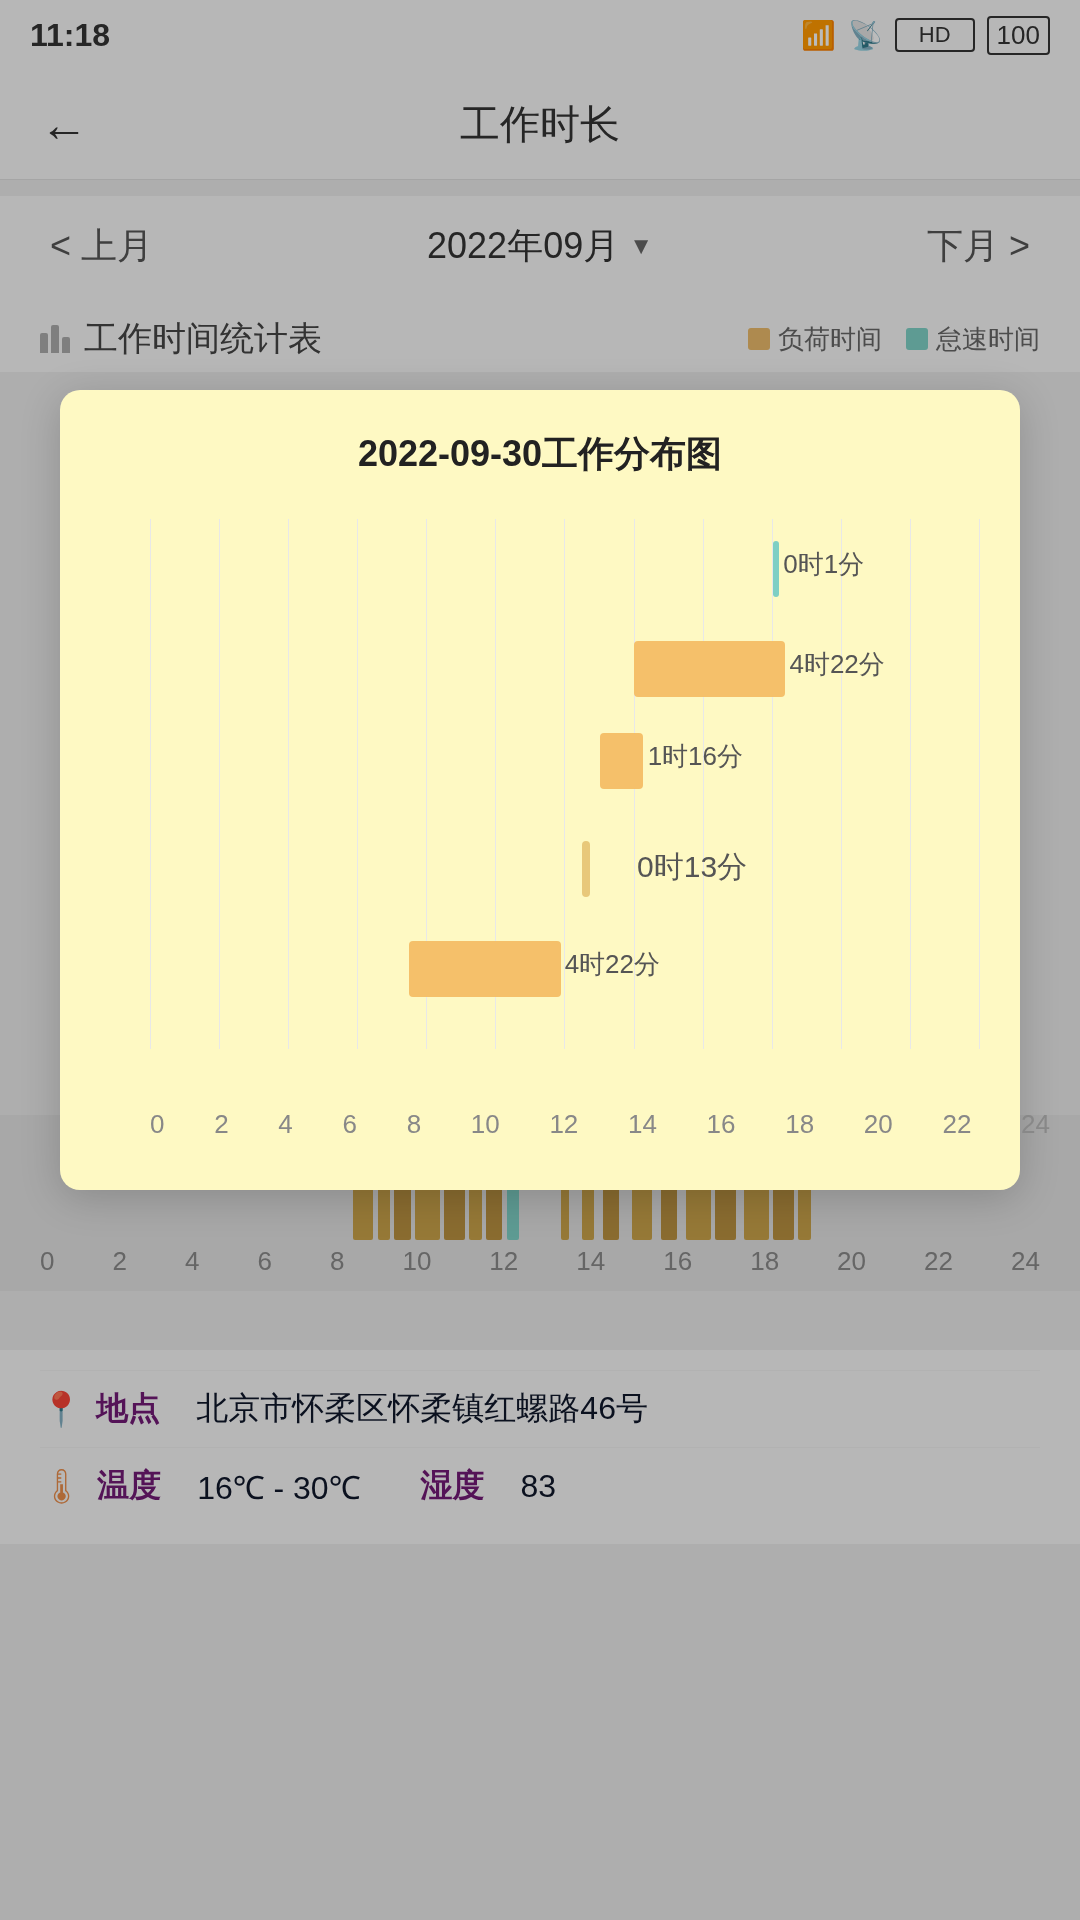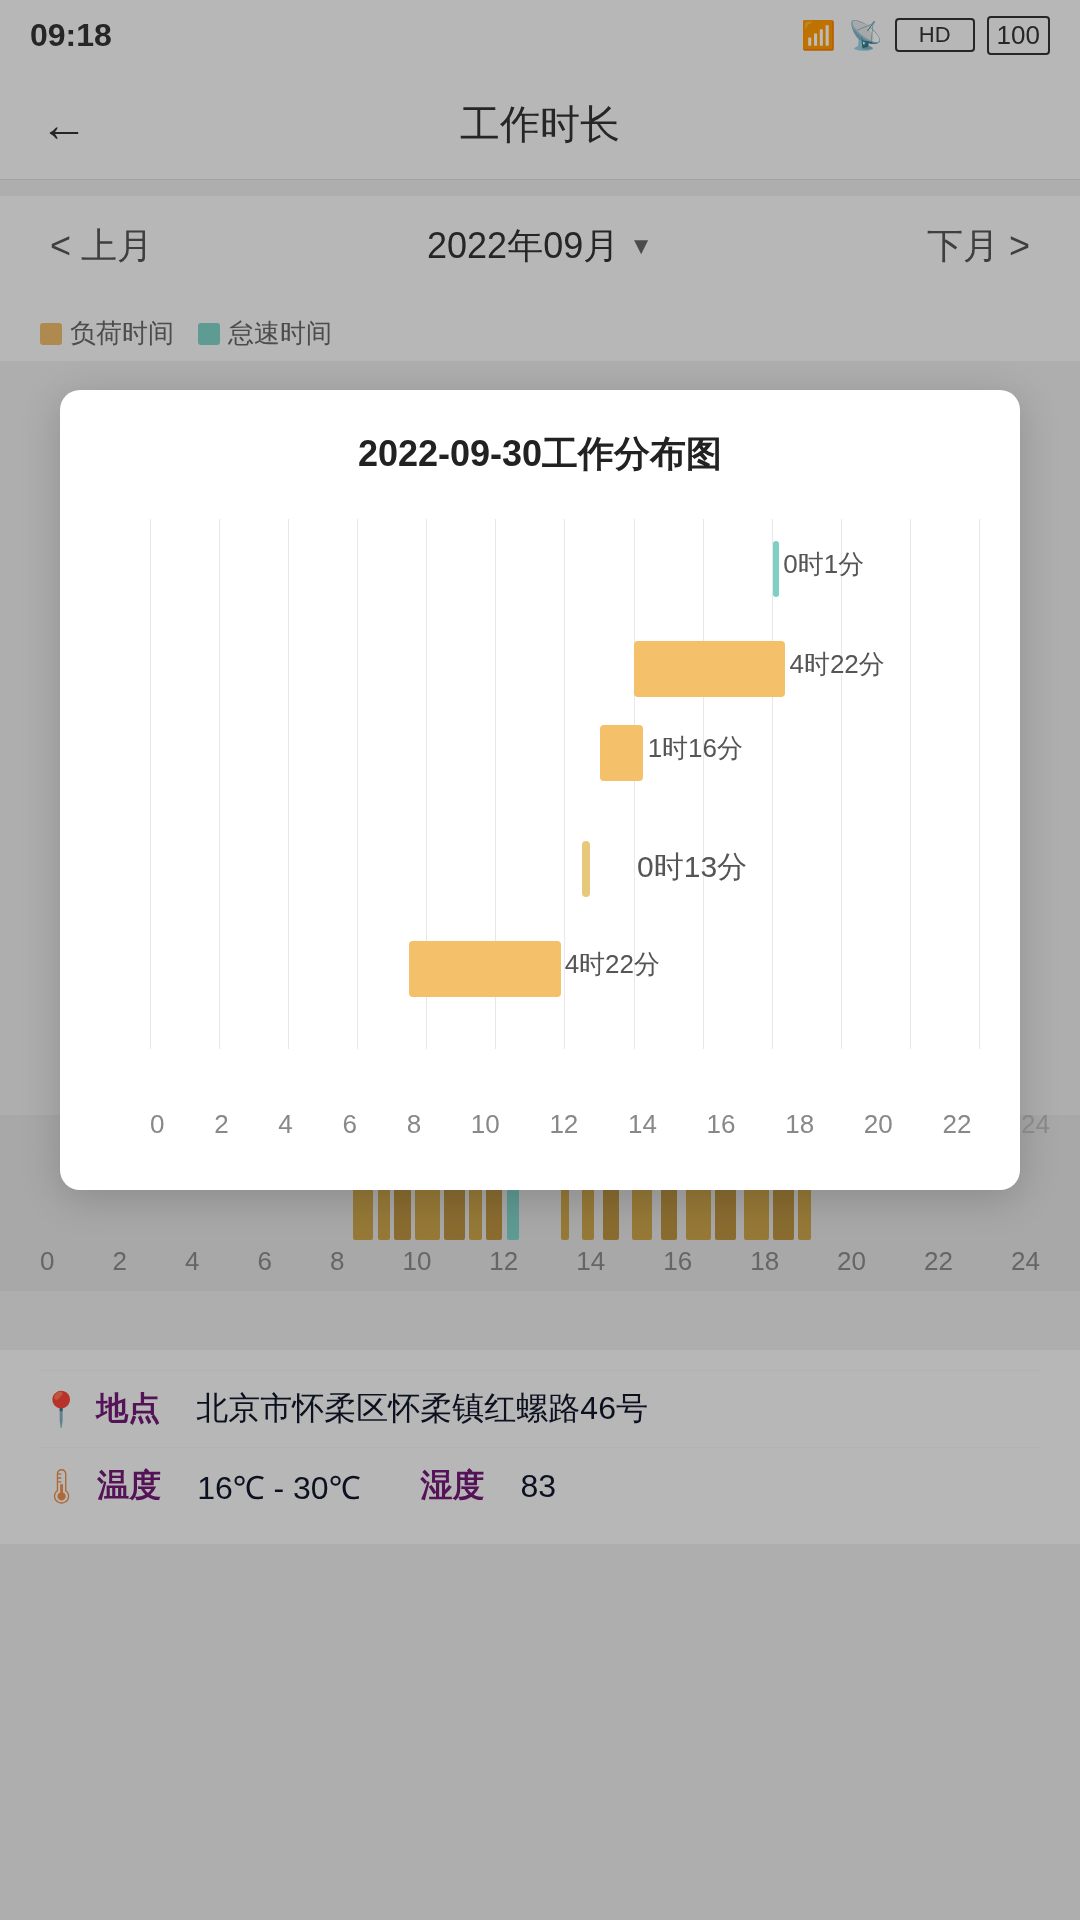--- a/index.html
+++ b/index.html
@@ -147,21 +147,21 @@
       background: rgba(0,0,0,0.25);
       z-index: 10;
     }
 
     
     .modal-card {
       position: absolute;
       top: 390px;
       left: 60px;
       right: 60px;
-      background: #ffffff;
+      background: #fef9c3;
       border-radius: 20px;
       z-index: 20;
       padding: 40px 30px 40px 30px;
       box-shadow: 0 8px 40px rgba(0,0,0,0.18);
     }
     .modal-title {
       text-align: center;
       font-size: 36px;
       font-weight: 700;
       color: #222;
@@ -279,21 +279,21 @@
       margin-right: 20px;
     }
     .info-value {
       color: #0f172a;
     }
   </style>
 </head>
 <body>
 
 <div class="status-bar">
-  <span class="status-left">09:18</span>
+  <span class="status-left">11:18</span>
   <div class="status-right">
     <span>📶</span>
     <span>📡</span>
     <span style="font-size:22px;border:2px solid #333;padding:2px 22px;border-radius:4px;">HD</span>
     <span style="font-size:26px;border:2px solid #333;padding:2px 8px;border-radius:4px;">100</span>
   </div>
 </div>
 
 <div class="nav-bar">
   <span class="nav-back">←</span>
@@ -303,20 +303,28 @@
 <div class="month-selector">
   <span class="month-nav-btn">&lt; 上月</span>
   <div class="month-label">
     <span>2022年09月</span>
     <span class="month-dropdown-arrow">▼</span>
   </div>
   <span class="month-nav-btn">下月 &gt;</span>
 </div>
 
 <div class="section-header">
+  <div class="section-title-area">
+    <div class="bar-chart-icon">
+      <span style="height:20px;"></span>
+      <span style="height:28px;"></span>
+      <span style="height:16px;"></span>
+    </div>
+    <span class="section-title">工作时间统计表</span>
+  </div>
   <div class="legend-area">
     <div class="legend-item">
       <div class="legend-dot" style="background:#e8b96a;"></div>
       <span>负荷时间</span>
     </div>
     <div class="legend-item">
       <div class="legend-dot" style="background:#7ecfc4;"></div>
       <span>怠速时间</span>
     </div>
   </div>
@@ -345,21 +353,21 @@
           <div class="grid-line" style="width: 1px; height: 100%; background: rgb(232, 232, 232);"></div>
         </div>
         <div class="bar-row" style="position: absolute; left: 60px; right: 10px; height: 100px; top: 0px;">
           <div class="bar-fill" style="left: 75%; width: 0.8%; height: 56px; top: 22px; background: rgb(126, 207, 196); border-radius: 4px; position: absolute;"></div>
           <div class="bar-label" style="left: 76.3%; top: 28px; position: absolute; font-size: 26px; color: rgb(85, 85, 85); white-space: nowrap;">0时1分</div>
         </div>
         <div class="bar-row" style="position: absolute; left: 60px; right: 10px; height: 100px; top: 100px;">
           <div class="bar-fill" style="left: 58.3333%; width: 18.2083%; height: 56px; top: 22px; background: rgb(245, 192, 106); border-radius: 4px; position: absolute;"></div>
           <div class="bar-label" style="left: 77.0417%; top: 28px; position: absolute; font-size: 26px; color: rgb(85, 85, 85); white-space: nowrap;">4时22分</div>
         </div>
-        <div class="bar-row" style="position: absolute; left: 60px; right: 10px; height: 100px; top: 184px;">
+        <div class="bar-row" style="position: absolute; left: 60px; right: 10px; height: 100px; top: 192px;">
           <div class="bar-fill" style="left: 54.1667%; width: 5.29167%; height: 56px; top: 22px; background: rgb(245, 192, 106); border-radius: 4px; position: absolute;"></div>
           <div class="bar-label" style="left: 59.9583%; top: 28px; position: absolute; font-size: 26px; color: rgb(85, 85, 85); white-space: nowrap;">1时16分</div>
         </div>
         <div class="bar-row" style="position: absolute; left: 60px; right: 10px; height: 100px; top: 300px;">
           <div class="bar-fill" style="left: 52.0833%; width: 0.916667%; height: 56px; top: 22px; background: rgb(232, 200, 122); border-radius: 4px; position: absolute;"></div>
           <div class="bar-label" style="left: 53.5%; top: 28px; position: absolute; font-size: 30px; color: rgb(85, 85, 85); white-space: nowrap; margin-left: 43px;">0时13分</div>
         </div>
         <div class="bar-row" style="position: absolute; left: 60px; right: 10px; height: 100px; top: 400px;">
           <div class="bar-fill" style="left: 31.25%; width: 18.2083%; height: 56px; top: 22px; background: rgb(245, 192, 106); border-radius: 4px; position: absolute;"></div>
           <div class="bar-label" style="left: 49.9583%; top: 28px; position: absolute; font-size: 26px; color: rgb(85, 85, 85); white-space: nowrap;">4时22分</div>

